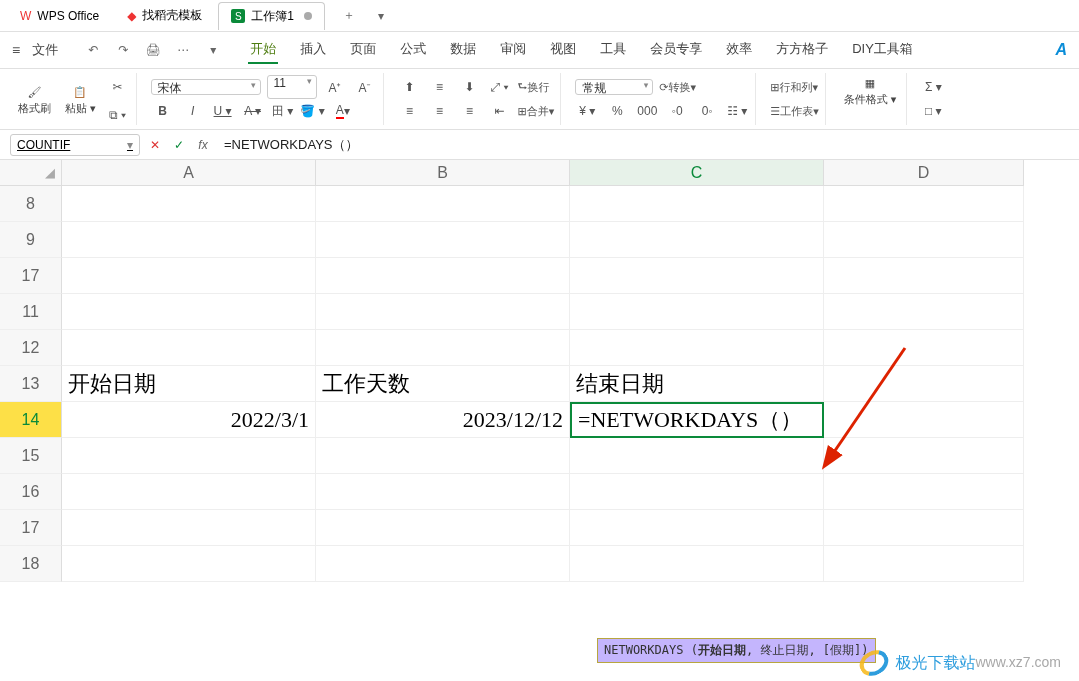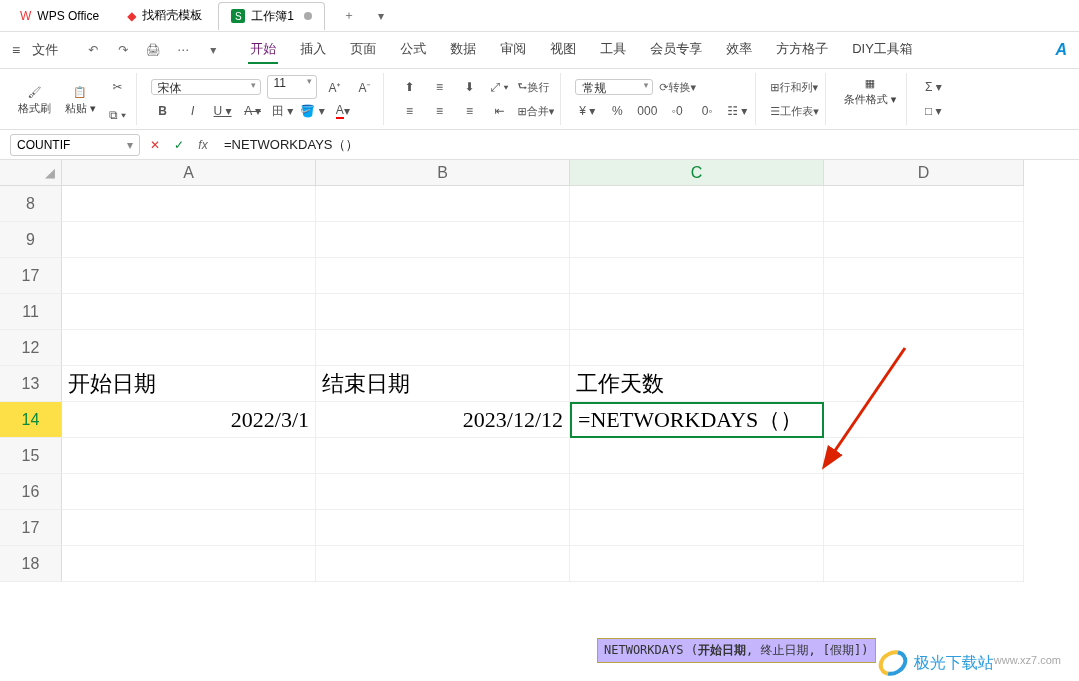--- a/index.html
+++ b/index.html
@@ -14,39 +14,39 @@
 .tab-red { color: #e33; }
 .plus-tab { width: 24px; height: 24px; display: inline-flex; align-items: center; justify-content: center; color: #666; margin-left: 8px; }
 .dot { width: 8px; height: 8px; border-radius: 50%; background: #aaa; margin-left: 10px; display: inline-block; }
 
 
 .menu-row { display: flex; align-items: center; height: 36px; padding: 0 12px; gap: 4px; }
 .menu-left { display: flex; gap: 10px; align-items: center; }
 .hamburger { font-size: 14px; color: #555; }
 .menu-tabs { display: flex; gap: 20px; margin-left: 20px; }
 .menu-tab { font-size: 13px; color: #444; padding: 4px 2px; }
-.menu-tab.active { color: #701a75; border-bottom: 2px solid #0a8a3a; font-weight: 500; }
+.menu-tab.active { color: #4d7c0f; border-bottom: 2px solid #0a8a3a; font-weight: 500; }
 .qa { display: flex; gap: 8px; margin-left: 12px; }
 .qa-btn { width: 22px; height: 22px; display: inline-flex; align-items: center; justify-content: center; color: #666; }
 
 
 .ribbon { display: flex; height: 62px; border-top: 1px solid #e0e0e0; border-bottom: 1px solid #e0e0e0; padding: 4px 8px; gap: 8px; }
 .rgroup { display: flex; flex-direction: column; justify-content: space-between; padding: 2px 6px; border-right: 1px solid #e8e8e8; }
 .rgroup:last-child { border-right: none; }
 .rrow { display: flex; gap: 6px; align-items: center; }
 .rbtn { min-width: 24px; height: 24px; display: inline-flex; align-items: center; justify-content: center; color: #555; border-radius: 3px; font-size: 12px; }
 .rbtn.small { font-size: 11px; }
 .rbtn-col { display: flex; flex-direction: column; align-items: center; justify-content: center; gap: 2px; font-size: 11px; color: #444; padding: 2px 4px; }
 .font-sel { border: 1px solid #ccc; height: 16px; padding: 0 20px 0 6px; font-size: 12px; color: #333; position: relative; border-radius: 3px; width: 110px; }
 .size-sel { border: 1px solid #ccc; height: 24px; padding: 0 16px 0 6px; width: 50px; font-size: 12px; color: #333; border-radius: 3px; }
 .carrot::after { content: "▾"; position: absolute; right: 4px; color: #888; font-size: 9px; }
 
 
 .fbar { display: flex; align-items: center; height: 30px; border-bottom: 1px solid #e0e0e0; padding: 0 10px; gap: 6px; }
-.namebox { border: 1px solid #ccc; height: 22px; width: 130px; padding: 0 6px; font-size: 12px; display: flex; align-items: center; border-radius: 3px; }
+.namebox { border: 1px solid #ccc; height: 22px; width: 130px; padding: 0 6px; font-size: 12px; display: flex; align-items: center; border-radius: 3px; text-decoration: underline; }
 .fx-btns { display: flex; gap: 6px; }
 .fx-btn { width: 18px; height: 18px; display: inline-flex; align-items: center; justify-content: center; font-size: 12px; }
 .fx-x { color: #d33; }
 .fx-v { color: #0a8a3a; }
 .fx-i { font-style: italic; color: #666; }
 .finput { flex: 1; font-size: 13px; color: #222; padding-left: 6px; }
 
 
 .grid { position: relative; }
 .colheads { display: flex; height: 26px; }
@@ -65,21 +65,21 @@
 .tooltip { position: absolute; left: 597px; top: 478px; background: #c4b5fd; border: 1px solid #b8a63e; padding: 3px 6px; font-size: 12px; font-family: "Consolas", monospace; color: #333; }
 .tooltip .bold { font-weight: bold; }
 
 
 .arrow-svg { position: absolute; left: 820px; top: 340px; pointer-events: none; }
 
 
 .watermark { position: absolute; right: 18px; bottom: 6px; display: flex; align-items: center; gap: 6px; color: #0a8dd8; font-size: 16px; opacity: 0.85; }
 .wm-swoosh { width: 30px; height: 24px; border-radius: 50%; border: 4px solid #f6b817; border-bottom-color: #0a8dd8; border-right-color: #0a8dd8; transform: rotate(-30deg); }
 .wm-text { display: flex; flex-direction: row; line-height: 1; }
-.wm-sub { font-size: 11px; color: #999; }
+.wm-sub { font-size: 14px; color: #999; }
 </style>
 </head>
 <body>
 
 <div class="tabs-row">
   <div class="app-tab">
     <span class="ic tab-red">W</span>
     <span>WPS Office</span>
   </div>
   <div class="app-tab">
@@ -265,22 +265,22 @@
   <div class="row">
       <div class="rowhead">12</div>
       <div class="cell"></div>
       <div class="cell"></div>
       <div class="cell"></div>
       <div class="cell" style="width:200px"></div>
     </div>
   <div class="row">
       <div class="rowhead">13</div>
     <div class="cell">开始日期</div>
+    <div class="cell">工作天数</div>
     <div class="cell">结束日期</div>
-    <div class="cell">工作天数</div>
     <div class="cell" style="width:200px"></div>
   </div>
   <div class="row">
       <div class="rowhead active">14</div>
     <div class="cell right">2022/3/1</div>
     <div class="cell right">2023/12/12</div>
     <div class="cell editing">=NETWORKDAYS（）</div>
     <div class="cell" style="width:200px"></div>
   </div>
   <div class="row">

